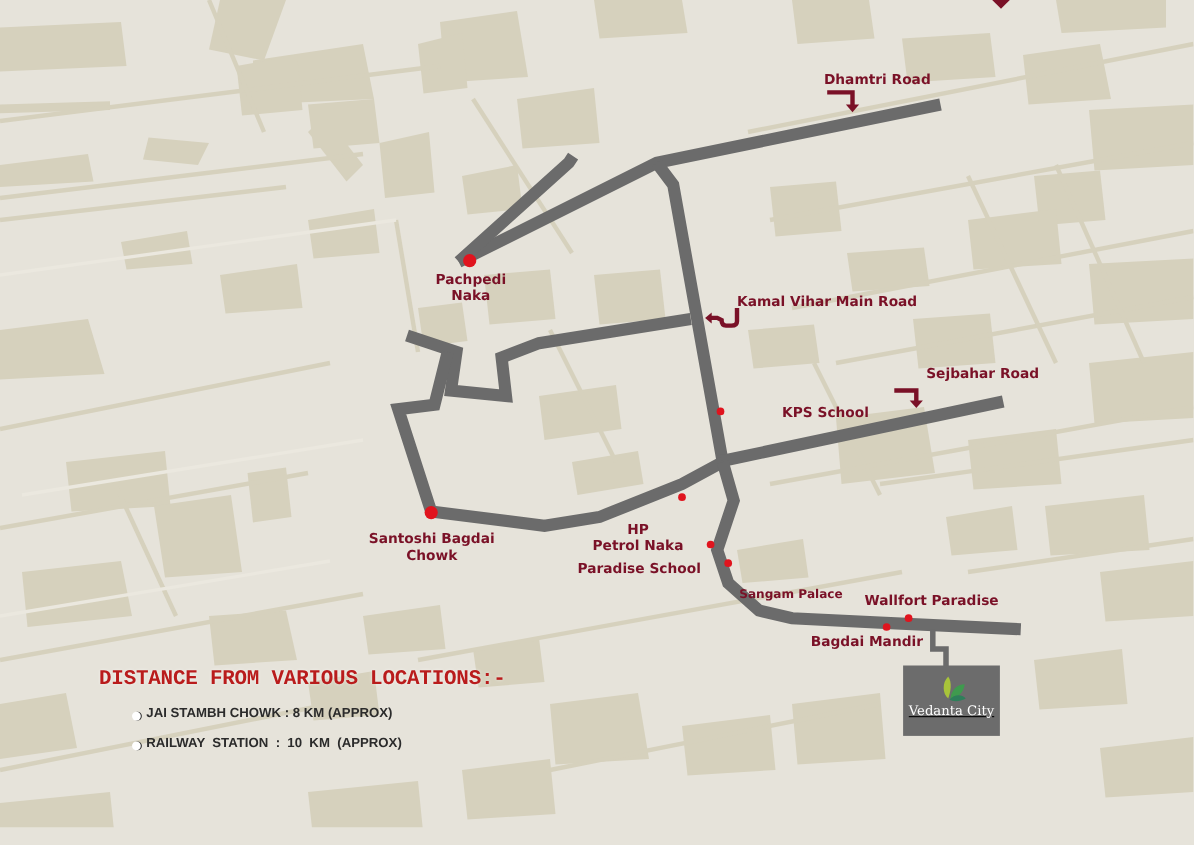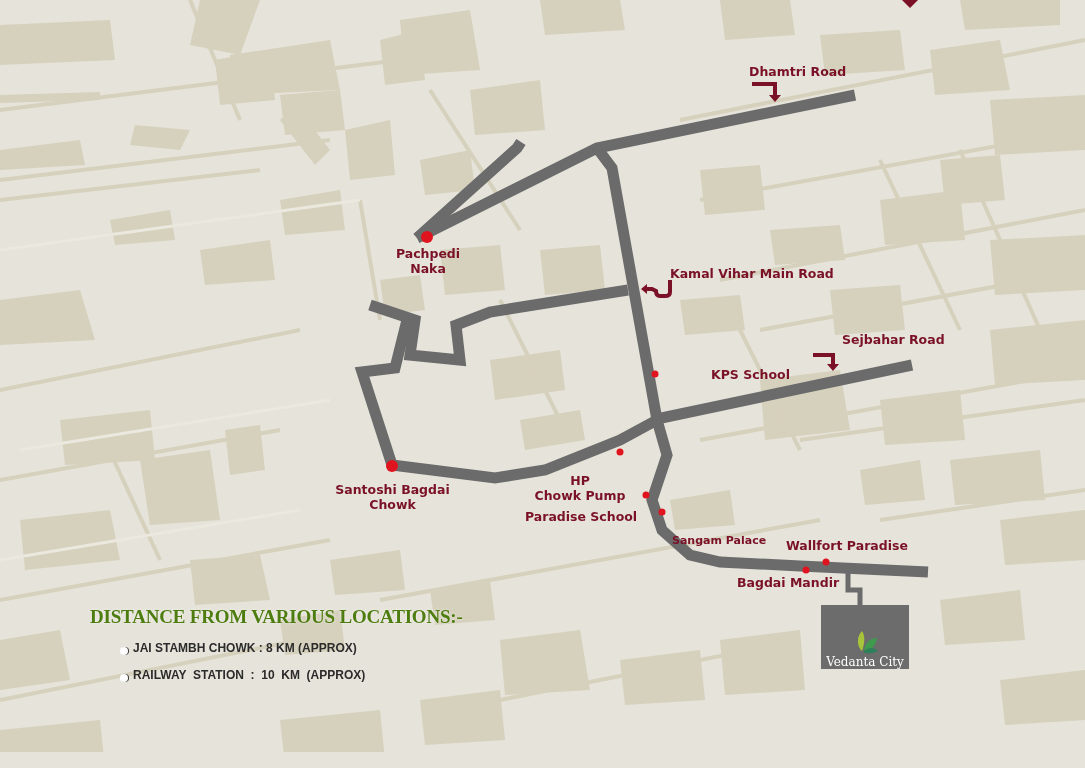--- a/index.html
+++ b/index.html
@@ -2,24 +2,24 @@
 <html><head>
 <meta charset="utf-8">
 <style>
   html, body { margin:0; padding:0; }
   body { width:1085px; height:768px; overflow:hidden; background:#e6e3da; font-family:"DejaVu Sans", sans-serif; }
   .map { position:relative; width:1085px; height:752px; overflow:hidden; }
   svg.layer { position:absolute; left:0; top:0; }
   .lbl { position:absolute; color:#7a1127; font-family:"DejaVu Sans", sans-serif; font-weight:bold; font-size:12.5px; white-space:nowrap; line-height:1.2; }
   .lbl.center { text-align:center; }
   .dist { position:absolute; left:90px; top:606px; }
-  .dist-title { font-family:Liberation Serif, serif; font-weight:bold; font-size:19px; color:#4d7c0f; letter-spacing:-0.2px; text-shadow:0 0 3px rgba(255,255,255,0.6); }
+  .dist-title { font-family:Liberation Mono, monospace; font-weight:bold; font-size:19px; color:#b91c1c; letter-spacing:-0.2px; text-shadow:0 0 3px rgba(255,255,255,0.6); }
   .dist-item { position:relative; margin-left:30px; margin-top:13px; font-family:"Liberation Sans", sans-serif; font-weight:bold; font-size:12px; color:#2b2b2b; display:flex; align-items:flex-end; }
   .bullet { width:8px; height:8px; border-radius:50%; background:#fff; box-shadow:1px 0 0 #333; margin-right:5px; display:inline-block; }
-  .vedanta { position:absolute; left:821px; top:605px; width:88px; height:64px; background:#6c6c6c; display:flex; flex-direction:column; align-items:center; justify-content:flex-end; padding-bottom:0; box-sizing:border-box; }
+  .vedanta { position:absolute; left:821px; top:605px; width:88px; height:64px; background:#6c6c6c; display:flex; flex-direction:column; align-items:center; justify-content:flex-end; padding-bottom:16px; box-sizing:border-box;text-decoration:underline; }
   .vedanta-name { font-family:"DejaVu Serif", serif; font-size:12px; color:#fff; }
 </style>
 </head>
 <body>
 
 <div class="map">
 
   <svg class="layer" width="1085" height="768">
     <g fill="#d6d1bd">
       <polygon points="0,25 110,20 115,60 0,65"></polygon>
@@ -170,21 +170,21 @@
     <div>Pachpedi</div>
     <div>Naka</div>
   </div>
   <div class="lbl" style="left:669px;top:367px;margin-left:42px;">KPS School</div>
   <div class="lbl center" style="left:330px;top:482px;width:125px;">
     <div>Santoshi Bagdai</div>
     <div>Chowk</div>
   </div>
   <div class="lbl center" style="left:530px;top:473px;width:100px;">
     <div>HP</div>
-    <div>Chowk Pump</div>
+    <div>Petrol Naka</div>
   </div>
   <div class="lbl" style="left:525px;top:509px;">Paradise School</div>
   <div class="lbl" style="left:672px;top:506px;font-size:11px;margin-top:28px;">Sangam Palace</div>
   <div class="lbl" style="left:786px;top:538px;">Wallfort Paradise</div>
   <div class="lbl" style="left:737px;top:575px;">Bagdai Mandir</div>
 
   <div class="vedanta">
     <svg width="26" height="26" viewBox="0 0 26 26">
       <path d="M10,2 C4,8 5,18 10,22 C12,16 14,8 10,2 Z" fill="#a8c43a"></path>
       <path d="M12,22 C13,14 18,9 25,9 C24,17 18,22 12,22 Z" fill="#3f9a4e"></path>

